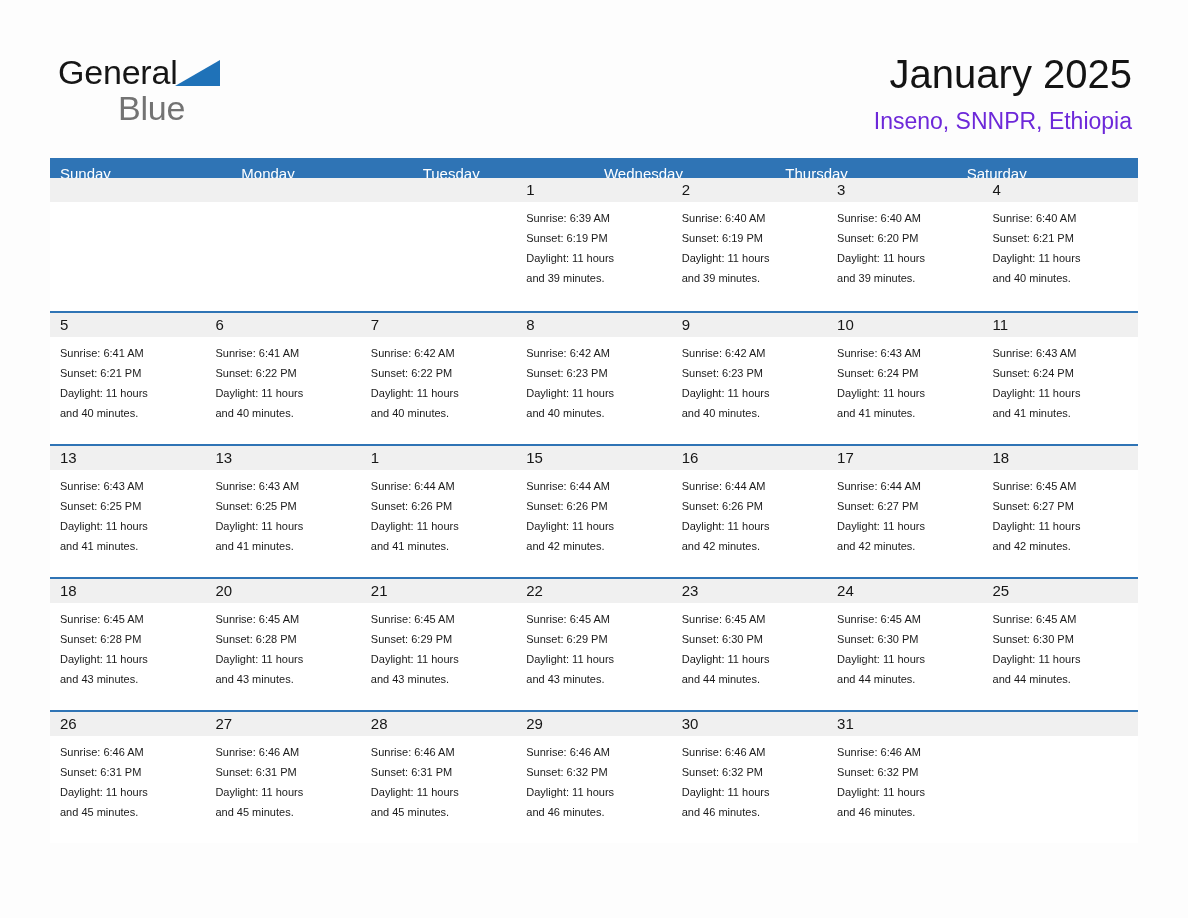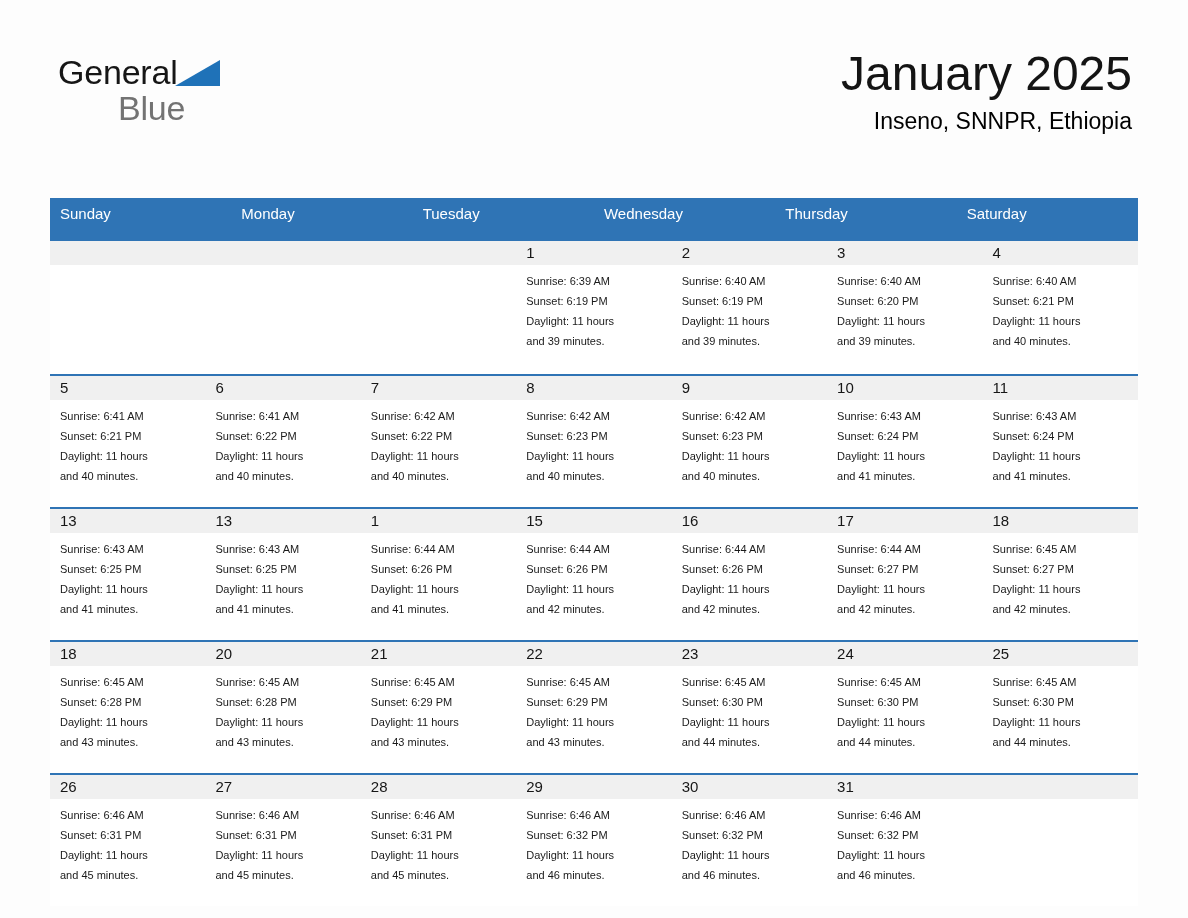--- a/index.html
+++ b/index.html
@@ -70,47 +70,46 @@
     line-height: 40px;
   }
 
   .title-block {
     position: absolute;
     right: 56px;
     top: 48px;
     text-align: right;
   }
   .cal-title {
-    font-size: 48px;
+    font-size: 40px;
     font-weight: normal;
     color: #141414;
     line-height: 52px;
     white-space: nowrap;
   }
   .cal-subtitle {
     font-size: 23px;
-    color: #000000;
+    color: #6d28d9;
     line-height: 34px;
     margin-top: 4px;
     white-space: nowrap;
   }
 
   
   .calendar {
     position: absolute;
     left: 50px;
     top: 158px;
     width: 1088px;
   }
 
   .cal-head {
     display: flex;
     background: #2f74b5;
-    height: 43px;
-    margin-top: 40px;
+    height: 20px;
   }
   .cal-head .hcell {
     flex: 1 1 0;
     color: #ffffff;
     font-size: 15px;
     line-height: 31px;
     padding-left: 10px;
     box-sizing: border-box;
     white-space: nowrap;
   }

